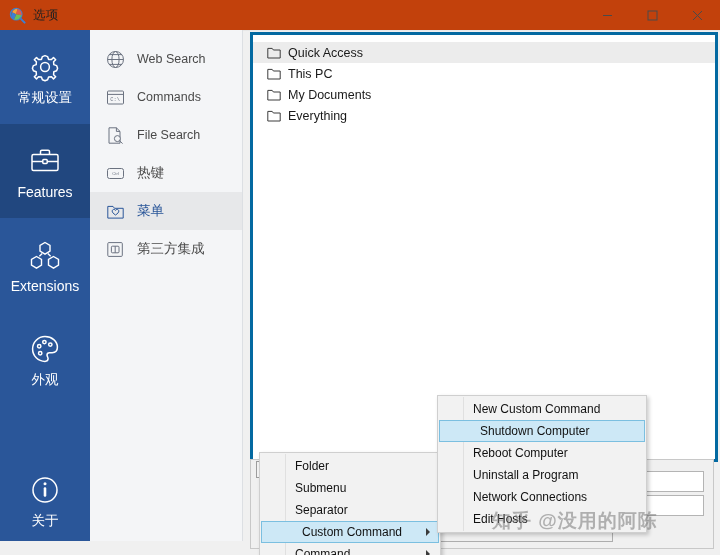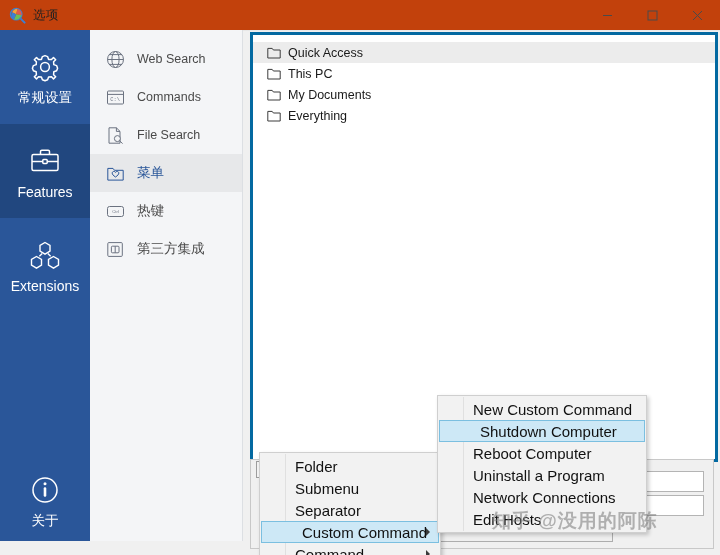--- a/index.html
+++ b/index.html
@@ -85,21 +85,21 @@
     position:absolute;background:#f2f2f2;border:1px solid #cfcfcf;
     box-shadow:2px 2px 4px rgba(0,0,0,.20);
     padding:2px 0;
   }
   .menu .gutter{
     position:absolute;left:1px;top:1px;bottom:1px;width:24px;background:#f2f2f2;
     border-right:1px solid #e0e0e0;
   }
   .mi{
     position:relative;height:20px;display:flex;align-items:center;
-    padding-left:33px;padding-right:26px;font-size:15px;color:#111;
+    padding-left:33px;padding-right:26px;font-size:12px;color:#111;
     border:1px solid transparent;margin:0 1px;cursor:default;white-space:nowrap;
   }
   .mi.sel{background:#cde8f6;border-color:#7bbfe0;padding-left:40px;}
   .mi .arrow{
     position:absolute;right:8px;top:50%;margin-top:-4px;
     width:0;height:0;border-left:4px solid #3b3b3b;
     border-top:4px solid transparent;border-bottom:4px solid transparent;
   }
 
   #menu-create{left:259px;top:452px;width:180px;}
@@ -187,20 +187,34 @@
             <path d="M8.5 18.5 l5 2.9 v5.8 l-5 2.9 -5-2.9 v-5.8z"></path>
             <path d="M25.5 18.5 l5 2.9 v5.8 l-5 2.9 -5-2.9 v-5.8z"></path>
             <line x1="14.2" y1="15.4" x2="11.4" y2="18.2"></line>
             <line x1="19.8" y1="15.4" x2="22.6" y2="18.2"></line>
           </g>
         </svg>
       </span>
       <span class="rail-label">Extensions</span>
     </div>
 
+    <div class="rail-item">
+      <span class="rail-icon">
+        <svg width="34" height="34" viewBox="0 0 34 34">
+          <g fill="none" stroke="#ffffff" stroke-width="1.5">
+            <path d="M17 4.6 c-6.9 0-12.4 5.5-12.4 12.4 0 6.9 5.5 12.4 12.4 12.4 2.1 0 3.1-1.3 3.1-2.8 0-1.4-1.1-2.3-1.1-3.6 0-1.3 1.0-2.3 2.4-2.3 h2.8 c3.3 0 5.2-2.3 5.2-5.6 0-5.9-5.5-10.5-12.4-10.5z"></path>
+            <circle cx="11.2" cy="14.2" r="1.7"></circle>
+            <circle cx="16.4" cy="10.1" r="1.7"></circle>
+            <circle cx="22.3" cy="12.6" r="1.7"></circle>
+            <circle cx="12.2" cy="21.3" r="1.7"></circle>
+          </g>
+        </svg>
+      </span>
+      <span class="rail-label cn">外观</span>
+    </div>
 
     <div class="rail-item about">
       <span class="rail-icon">
         <svg width="34" height="34" viewBox="0 0 34 34">
           <g fill="none" stroke="#ffffff" stroke-width="1.5">
             <circle cx="17" cy="17" r="12"></circle>
           </g>
           <circle cx="17" cy="10.8" r="1.5" fill="#ffffff"></circle>
           <rect x="15.7" y="14.2" width="2.6" height="9.6" rx="1.2" fill="#ffffff"></rect>
         </svg>
@@ -248,40 +262,40 @@
             <path d="M3 1.8 h7.4 l3.6 3.6 v11.8 h-11z"></path>
             <path d="M10.4 1.8 v3.6 h3.6"></path>
             <circle cx="11.4" cy="12.6" r="3" fill="#f4f5f7"></circle>
             <line x1="13.6" y1="14.8" x2="16.3" y2="17.3" stroke-linecap="round"></line>
           </g>
         </svg>
       </span>
       <span class="feat-label">File Search</span>
     </div>
 
+    <div class="feat">
+      <span class="fi">
+        <svg width="19" height="19" viewBox="0 0 19 19">
+          <rect x="1.5" y="4.5" width="16" height="10" rx="2" fill="none" stroke="#6b7280" stroke-width="1"></rect>
+          <text x="9.5" y="11.3" text-anchor="middle" font-family="'Liberation Sans',sans-serif" font-size="4.2" fill="#6b7280">Ctrl</text>
+        </svg>
+      </span>
+      <span class="feat-label cn">热键</span>
+    </div>
+
     <div class="feat sel">
       <span class="fi">
         <svg width="19" height="19" viewBox="0 0 19 19">
           <g fill="none" stroke="#2a5699" stroke-width="1">
             <path d="M1.8 4.4 h5.2 l1.5 1.9 h8.7 v9.8 h-15.4z"></path>
             <path d="M9.5 13 c-2.4-1.6-3.3-2.7-3.3-3.9 0-1 .8-1.7 1.7-1.7 .7 0 1.2 .4 1.6 .9 .4-.5 .9-.9 1.6-.9 .9 0 1.7 .7 1.7 1.7 0 1.2-.9 2.3-3.3 3.9z"></path>
           </g>
         </svg>
       </span>
       <span class="feat-label cn">菜单</span>
-    </div>
-
-    <div class="feat">
-      <span class="fi">
-        <svg width="19" height="19" viewBox="0 0 19 19">
-          <rect x="1.5" y="4.5" width="16" height="10" rx="2" fill="none" stroke="#6b7280" stroke-width="1"></rect>
-          <text x="9.5" y="11.3" text-anchor="middle" font-family="'Liberation Sans',sans-serif" font-size="4.2" fill="#6b7280">Ctrl</text>
-        </svg>
-      </span>
-      <span class="feat-label cn">热键</span>
     </div>
 
 
     <div class="feat">
       <span class="fi">
         <svg width="19" height="19" viewBox="0 0 19 19">
           <g fill="none" stroke="#6b7280" stroke-width="1">
             <rect x="1.8" y="2.6" width="14.5" height="13.8" rx="1"></rect>
             <rect x="5.4" y="6.2" width="7.6" height="6.6" rx="1"></rect>
             <line x1="9.2" y1="6.2" x2="9.2" y2="12.8"></line>

